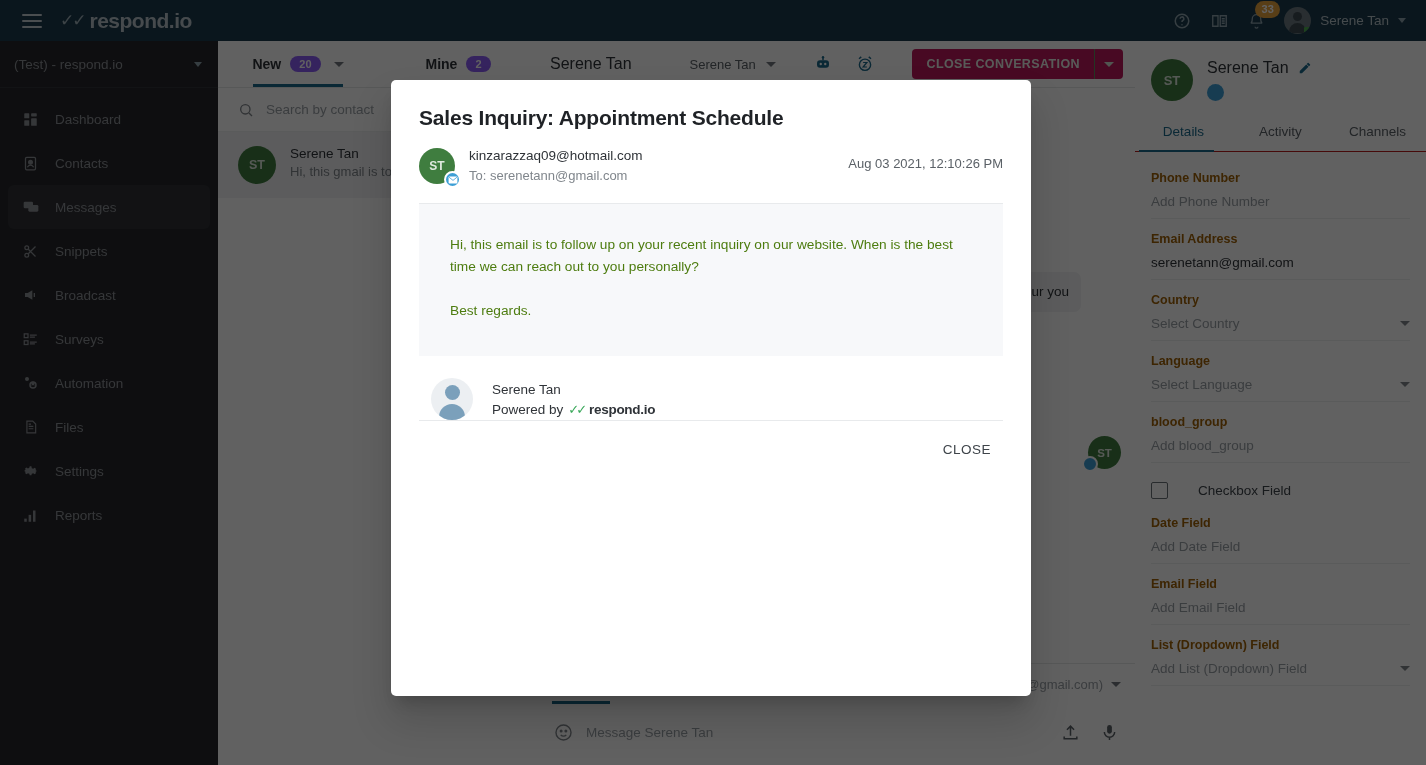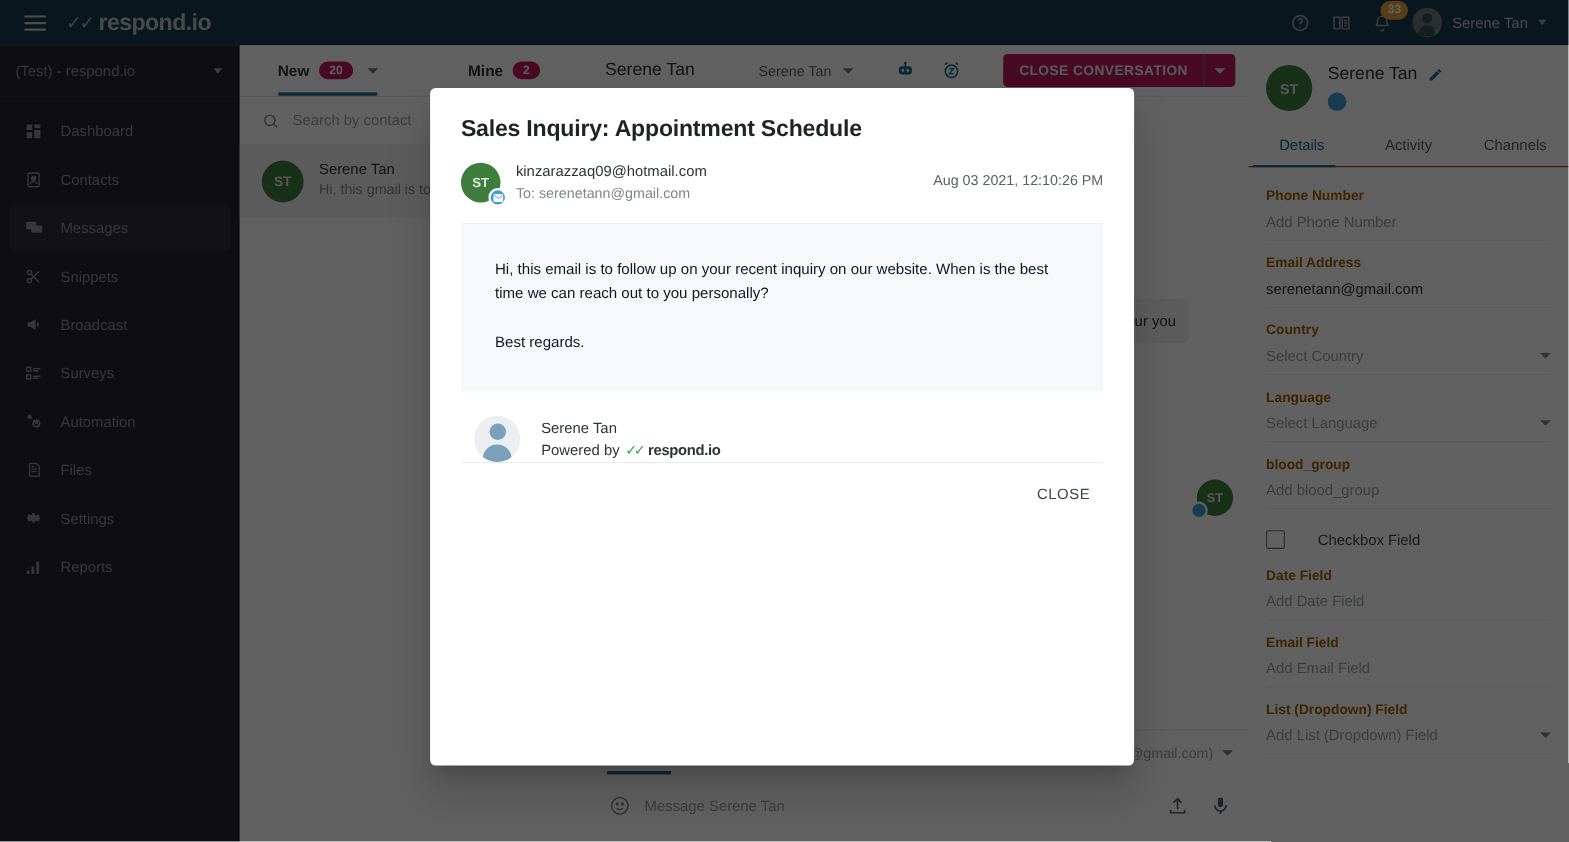--- a/index.html
+++ b/index.html
@@ -56,21 +56,21 @@
   .nav-item.active { background: #303136; }
   .nav-label { font-size: 13.5px; color: #8d9096; }
   .nav-icon { width: 17px; height: 17px; display:flex;align-items:center;justify-content:center; color:#8d9096; flex:none;}
 
   
   .convlist { position: absolute; top: 41px; left: 218px; width: 320px; height: 724px; background: #fff; }
   .conv-tabs { display: flex; height: 47px; border-bottom: 1px solid #e4e6e8; }
   .conv-tab { flex: 1; display: flex; align-items: center; justify-content: center; gap: 9px; cursor: pointer; position: relative; }
   .conv-tab.active::after { content:''; position:absolute; bottom:0; left:22%; width:56%; height:3px; background:#1b6a8c;}
   .conv-tab-label { font-size: 14px; font-weight: bold; color: #2f3338; }
-  .pill { background: #be185d; color: #fff; font-size: 11px; font-weight:bold; border-radius: 10px; padding: 2px 9px; }
+  .pill { background: #8b5cf6; color: #fff; font-size: 11px; font-weight:bold; border-radius: 10px; padding: 2px 9px; }
   .conv-tab .chev2 { width:0;height:0;border-left:5px solid transparent;border-right:5px solid transparent;border-top:5.5px solid #72787e; margin-left:4px;}
   .search-row { height: 44px; display: flex; align-items: center; gap: 12px; padding: 0 20px; border-bottom: 1px solid #eceef0; }
   .search-ph { font-size: 13.5px; color: #9aa0a6; }
   .conv-item { display:flex; gap: 14px; padding: 14px 20px; background: #f1f2f4; cursor: pointer; align-items: flex-start;}
   .conv-av { width: 38px; height: 38px; border-radius: 50%; background: #3f7d3f; color: #dfe9df;
     display:flex; align-items:center; justify-content:center; font-size: 12.5px; font-weight: bold; flex:none;}
   .conv-name { font-size: 13.5px; color: #2f3338; margin-bottom: 3px;}
   .conv-prev { font-size: 13px; color: #80868c; }
 
   
@@ -139,21 +139,21 @@
   .m-av { width:36px;height:36px;border-radius:50%;background:#3f7d3f;color:#dfe9df;
     display:flex;align-items:center;justify-content:center;font-size:12px;font-weight:bold;position:relative;flex:none;}
   .m-av-badge { position:absolute; right:-6px; bottom:-4px; width:17px;height:17px;border-radius:50%;background:#3d9fd6;
     border:2px solid #fff; display:flex;align-items:center;justify-content:center;}
   .m-meta { margin-left:14px; }
   .m-email { font-size:13.5px; color:#2f3338; margin-bottom:5px;}
   .m-to { font-size:13px; color:#80868c; }
   .m-date { margin-left:auto; font-size:13px; color:#5b6167; padding-top:8px;}
   .m-sep { height:1px; background:#e8eaec; margin:19px 28px 0 28px;}
   .m-bodybox { margin:0 28px; background:#f7f8fa; padding:30px 31px 34px 31px;}
-  .m-p { font-size:13.7px; color:#0f172a; line-height:22px;}
+  .m-p { font-size:13.7px; color:#4d7c0f; line-height:22px;}
   .m-p + .m-p { margin-top:22px; }
   .m-sig { display:flex; align-items:center; gap:19px; padding:22px 28px 0 40px;}
   .m-sig-av { width:42px;height:42px;border-radius:50%;background:#eceff2;position:relative;overflow:hidden;flex:none;}
   .m-sig-av::before { content:''; position:absolute; width:15px;height:15px;border-radius:50%;background:#7ba0bb;left:13.5px;top:7px;}
   .m-sig-av::after { content:''; position:absolute; width:26px;height:16px;border-radius:13px 13px 0 0;background:#7ba0bb;left:8px;top:26px;}
   .m-sig-name { font-size:13.5px; color:#2f3338; margin-bottom:5px;}
   .m-sig-pw { font-size:13.5px; color:#2f3338; display:flex; align-items:center; gap:5px;}
   .m-sig-brand { font-weight:bold; color:#2f3338; font-size:13.5px; letter-spacing:-.3px;}
   .m-foot { margin-top:auto; border-top:1px solid #e8eaec; margin:0 28px; padding:14px 0 22px 0; display:flex; justify-content:flex-end;}
   .m-close { font-size:13.5px; color:#3e444a; letter-spacing:.5px; padding:7px 12px; cursor:pointer;}

